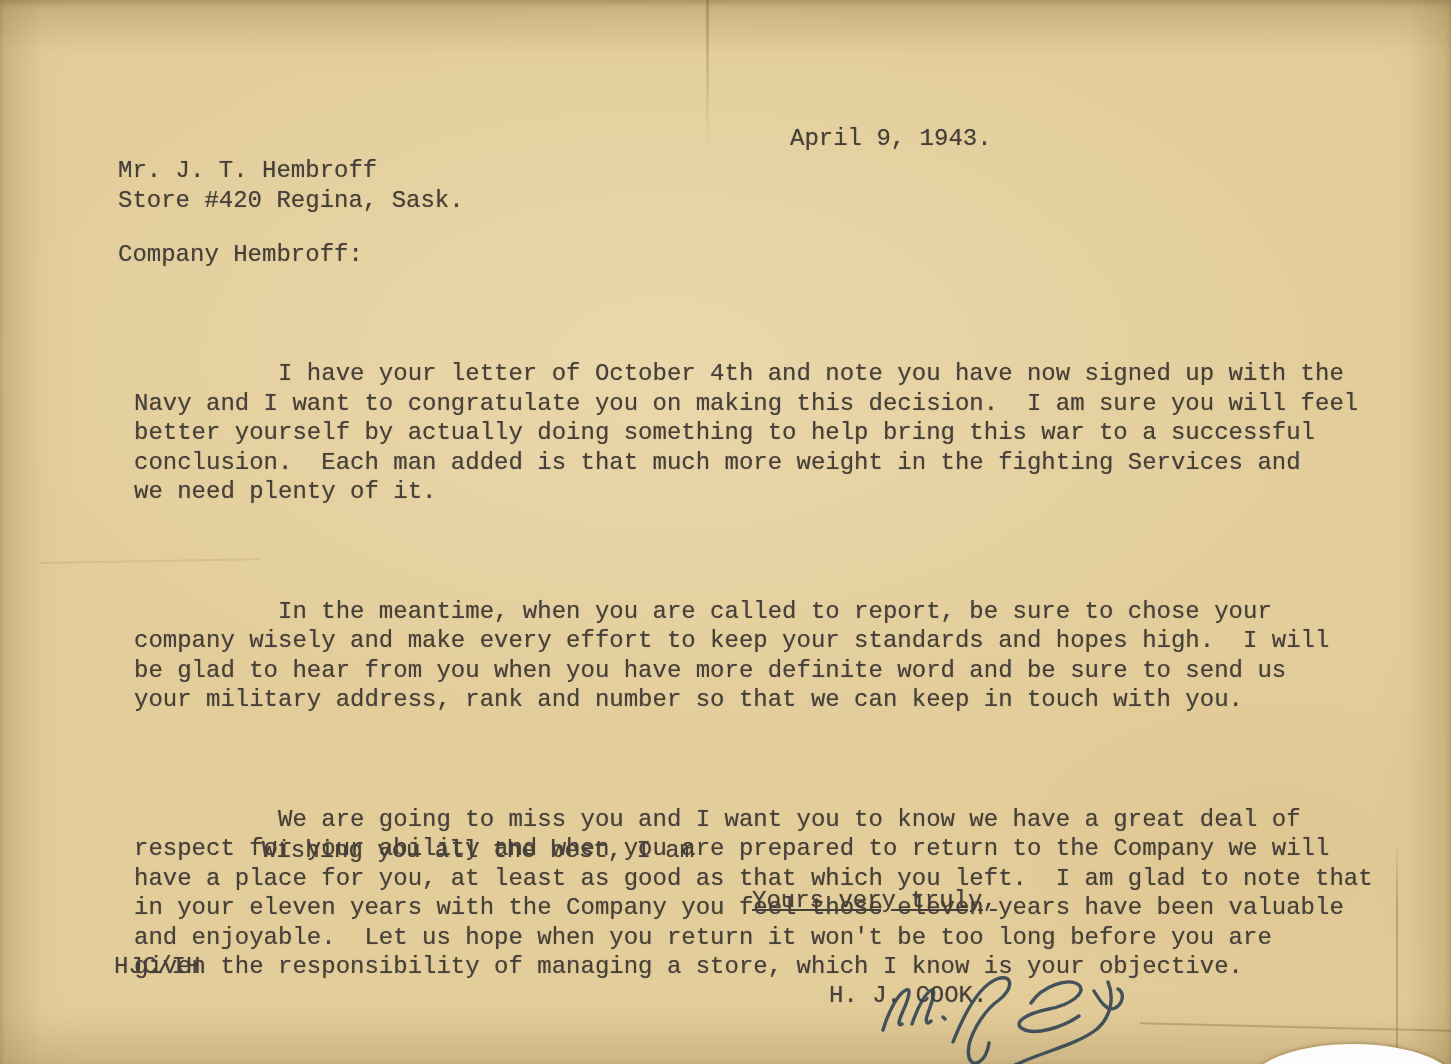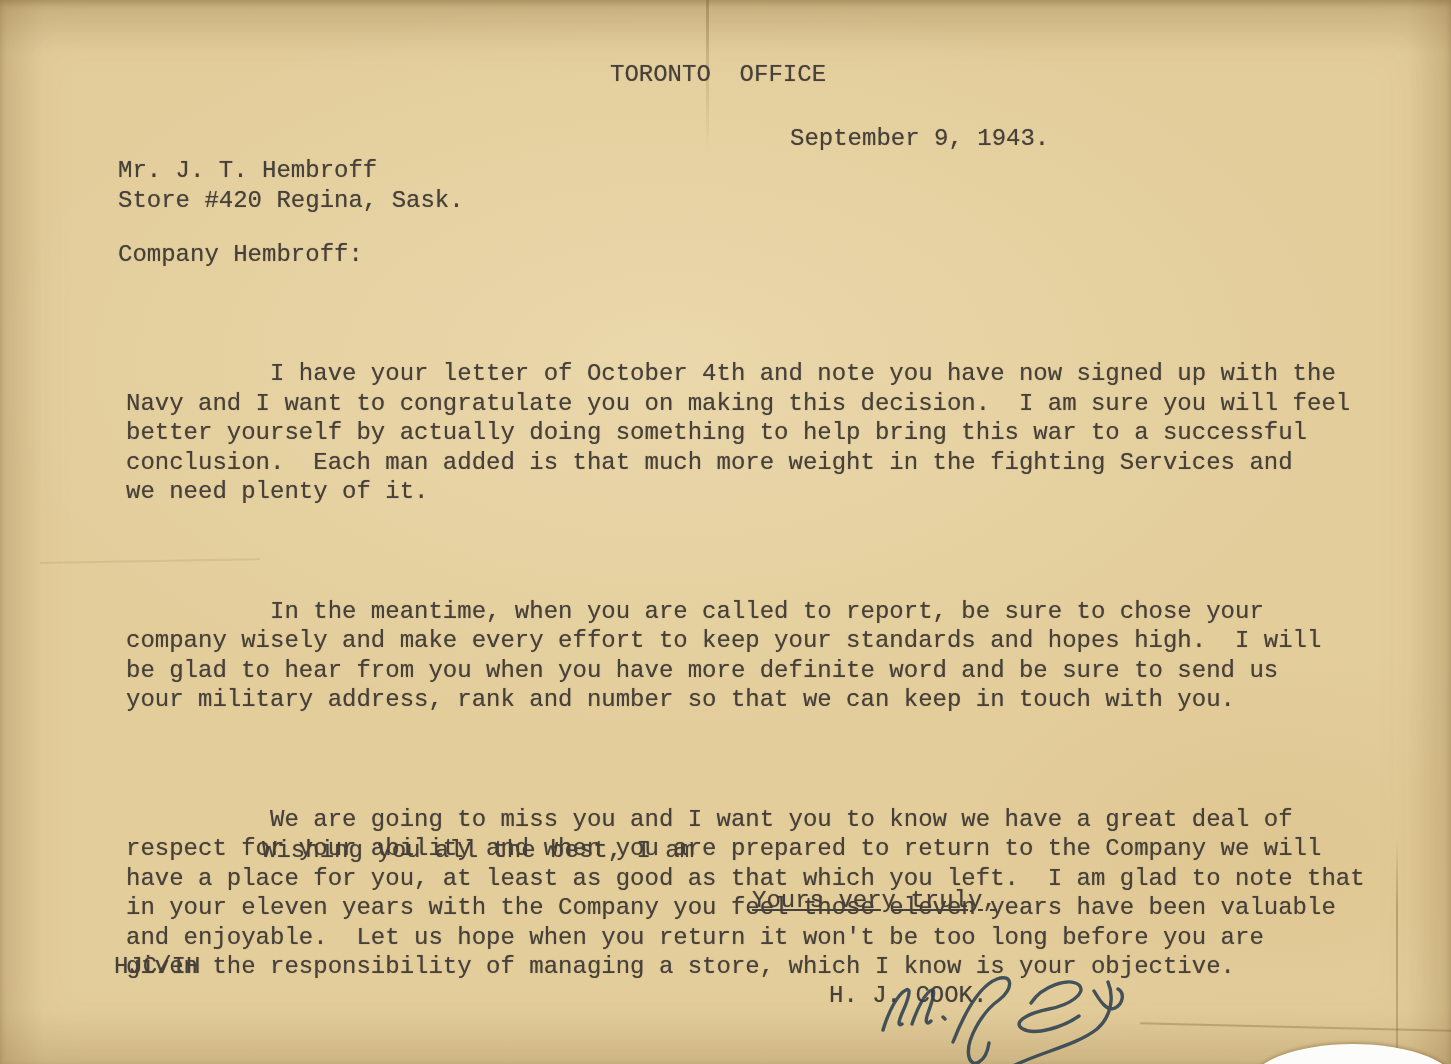--- a/index.html
+++ b/index.html
@@ -27,21 +27,21 @@
   }
   .typed {
     position: absolute;
     color: #46403a;
     font-size: 24px;
     line-height: 29.5px;
     white-space: pre;
     text-shadow: 0 0 1px rgba(74,64,48,0.55);
   }
   .body-block { left: 118px; top: 300px; width: 1270px; }
-  .body-block p { margin: 0 0 31px 8px; white-space: pre; }
+  .body-block p { margin: 0 0 31px 16px; white-space: pre; }
   .office      { left: 610px; top: 60px;  }
   .date-line   { left: 790px; top: 124px; }
   .recipient   { left: 118px; top: 156px; }
   .salutation  { left: 118px; top: 240px; }
   .closing     { left: 118px; top: 836px; }
   .valediction { left: 752px; top: 886px; text-decoration: underline; }
   .initials    { left: 114px; top: 940px; margin-top: 12px; }
   .signed-name { left: 829px; top: 940px; margin-top: 41px; }
   .crease {
     position: absolute;
@@ -82,22 +82,21 @@
 </head>
 <body>
 
 <div class="paper">
 
   <div class="crease crease-top-center"></div>
   <div class="crease crease-right-vert"></div>
   <div class="crease crease-bottom-right"></div>
   <div class="crease crease-mid-left"></div>
 
-  <div class="typed office">TORONTO  OFFICE</div>
-  <div class="typed date-line">September 9, 1943.</div>
+  <div class="typed date-line">April 9, 1943.</div>
   <div class="typed recipient">Mr. J. T. Hembroff
 Store #420 Regina, Sask.</div>
   <div class="typed salutation">Company Hembroff:</div>
 
   <div class="typed body-block">
     <p>          I have your letter of October 4th and note you have now signed up with the
 Navy and I want to congratulate you on making this decision.  I am sure you will feel
 better yourself by actually doing something to help bring this war to a successful
 conclusion.  Each man added is that much more weight in the fighting Services and
 we need plenty of it.</p>

